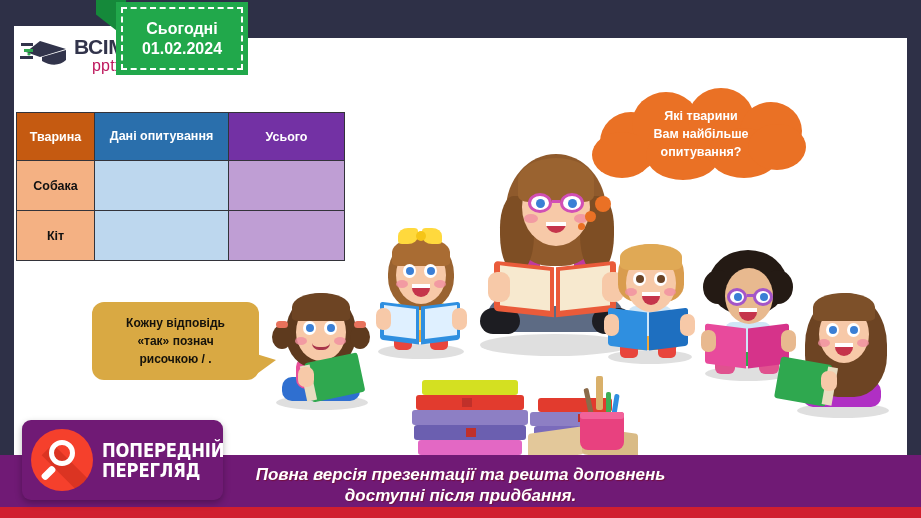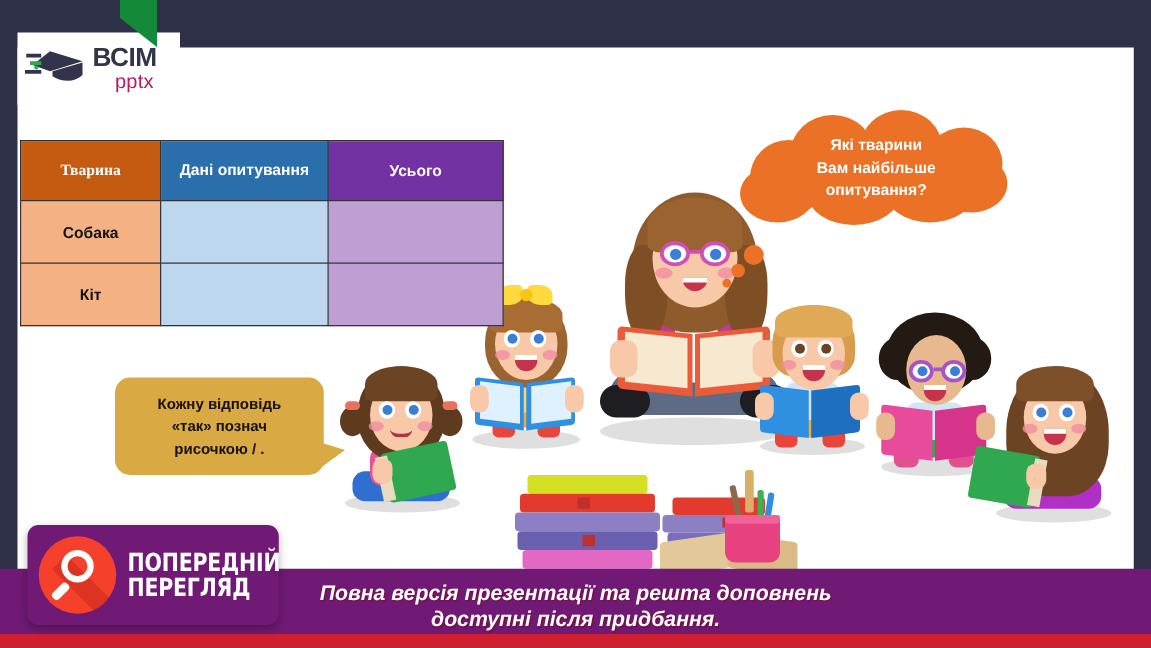--- a/index.html
+++ b/index.html
@@ -96,23 +96,23 @@
     border-collapse: collapse;
   }
   .poll-table td {
     border: 1px solid #33333a;
     text-align: center;
     vertical-align: middle;
     font-size: 12.5px;
     font-weight: bold;
     padding: 0 4px;
   }
-  .col-animal { width: 112px; font-family: Liberation Serif, serif; }
+  .col-animal { width: 78px; }
   .col-data   { width: 134px; }
-  .col-total  { width: 140px; }
+  .col-total  { width: 116px; }
   .hdr-animal { background: #c55a11; color: #fff; height: 48px; }
   .hdr-data   { background: #2a6fac; color: #fff; height: 48px; line-height: 1.25; }
   .hdr-total  { background: #7331a4; color: #fff; height: 48px; }
   .cell-animal { background: #f4b183; color: #111; height: 50px; }
   .cell-data   { background: #bdd7ee; height: 50px; }
   .cell-total  { background: #bf9ed4; height: 50px; }
 
   
   .cloud {
     position: absolute;
@@ -536,20 +536,24 @@
         <circle cx="9" cy="19" r="1.6" fill="#2fa84f"></circle>
       </svg>
     </div>
     <div class="logo-text">
       <div class="logo-word">ВСІМ</div>
       <div class="logo-sub">pptx</div>
     </div>
   </div>
 
   <div class="date-ribbon"></div>
+  <div class="date-badge">
+    <span>Сьогодні</span>
+    <span>01.02.2024</span>
+  </div>
 
 
   <div class="task-num">2</div>
 
   <div class="bottom-banner">
     <span>Повна версія презентації та решта доповнень</span>
     <span>доступні після придбання.</span>
   </div>
   <div class="banner-strip"></div>
 

